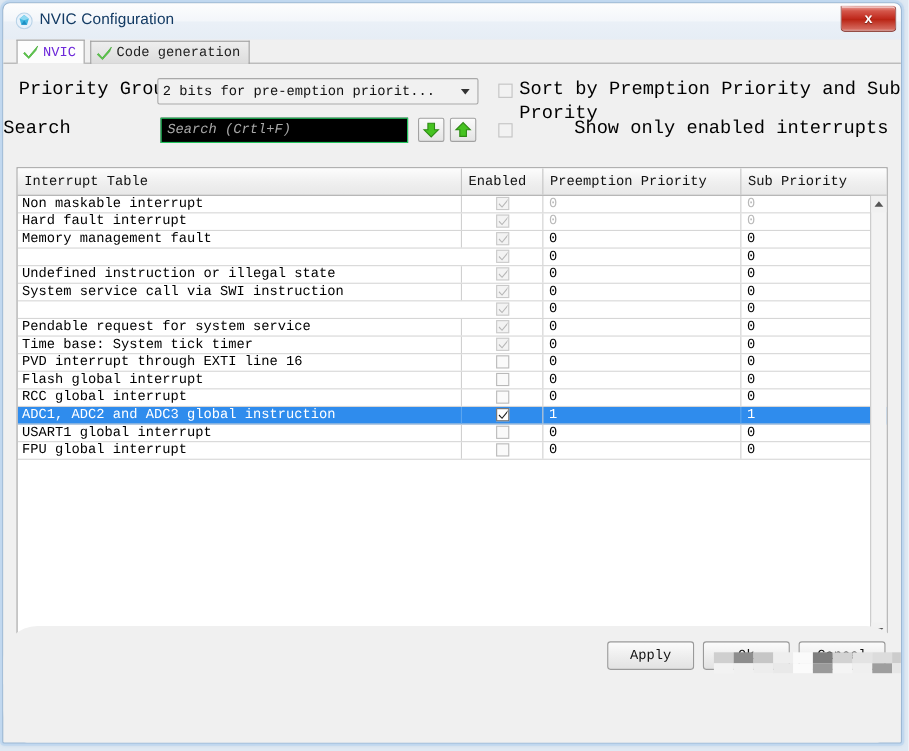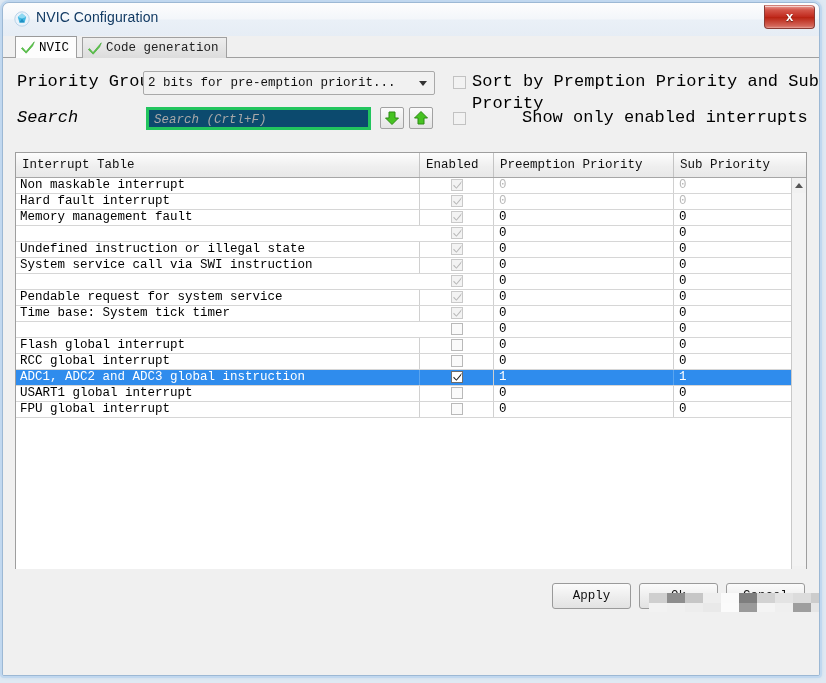--- a/index.html
+++ b/index.html
@@ -56,21 +56,21 @@
     position:absolute;left:0;bottom:0;width:100%;height:1px;background:#a0a0a0;
   }
   .tab{
     position:absolute;bottom:0;height:21px;box-sizing:border-box;
     border:1px solid #a0a0a0;border-bottom:none;
     padding:0 7px 0 5px;
     display:flex;align-items:center;gap:3px;
     font-size:12.5px;cursor:pointer;
   }
   .tab.active{
-    background:#fdfdfd;z-index:3;height:22px;color:#000000;
+    background:#fdfdfd;z-index:3;height:22px;color:#6d28d9;
     border-top-color:#9a9a9a;
   }
   .tab.inactive{
     background:linear-gradient(to bottom,#eeeeee,#dcdcdc);
     color:#222;z-index:2;
   }
   .tab .tlabel{font-family:"Liberation Mono",monospace;}
   .chk-green{width:15px;height:13px;display:inline-block;flex:none;}
 
   
@@ -91,21 +91,21 @@
     color:#111;line-height:22px;padding-left:4px;
     cursor:pointer;white-space:nowrap;overflow:hidden;
   }
   .combo .arr{
     position:absolute;right:7px;top:9px;width:0;height:0;
     border-left:4px solid transparent;border-right:4px solid transparent;
     border-top:5px solid #333;
   }
   .txtfield{
     position:absolute;box-sizing:border-box;
-    background:#0c4a6e;border:3px solid #22c55e;
+    background:#000000;border:1px solid #22c55e;
     font-family:"Liberation Mono",monospace;font-size:12.5px;
     line-height:22px;padding-left:5px;color:#000;
   }
   .txtfield .ph{color:#a8a8a8;font-style:italic;}
   .arrowbtn{
     position:absolute;width:24px;height:22px;box-sizing:border-box;
     background:linear-gradient(to bottom,#fbfbfb,#e4e4e4);
     border:1px solid #a2a2a2;border-radius:2px;cursor:pointer;
   }
   .cbx{
@@ -186,21 +186,21 @@
   .sbtri.u{top:5px;border-bottom:5px solid #555;}
   .sbtri.d{top:5px;border-top:5px solid #555;}
 
   
   .editrow{position:absolute;left:0;top:535px;width:816px;height:28px;}
   .sep{
     position:absolute;left:11px;top:565px;width:795px;height:0;
     border-top:1px solid #b6b6b6;
   }
   .footer{
-    position:absolute;left:0;top:566px;width:816px;height:108px;background:#f0f0f0;
+    position:absolute;left:0;top:566px;width:816px;height:108px;background:#f0f0f0;border-radius:31px;
   }
   .btn{
     position:absolute;box-sizing:border-box;height:26px;
     background:linear-gradient(to bottom,#fbfbfb,#ededed 55%,#e2e2e2);
     border:1px solid #9a9a9a;border-radius:3px;
     font-family:"Liberation Mono",monospace;font-size:12.5px;color:#111;
     text-align:center;line-height:24px;cursor:pointer;
   }
   .smallcombo{
     position:absolute;box-sizing:border-box;height:22px;width:32px;
@@ -259,21 +259,21 @@
 
   <div class="panel">
 
     <div class="lbl" style="left:14px;top:13px;">Priority Group</div>
     <div class="combo" style="left:140px;top:13px;width:292px;height:24px;line-height:22px;">2 bits for pre-emption priorit...
       <span class="arr"></span>
     </div>
     <div class="cbx dim" style="left:450px;top:18px;"></div>
     <div class="lbl" style="left:469px;top:13px;">Sort by Premption Priority and Sub Prority</div>
 
-    <div class="lbl" style="left:14px;top:49px;font-style:italic;">Search</div>
+    <div class="lbl" style="left:0;top:49px;">Search</div>
     <div class="txtfield" style="left:143px;top:49px;width:225px;height:23px;line-height:21px;">
       <span class="ph">Search (Crtl+F)</span>
     </div>
     <div class="arrowbtn" style="left:377px;top:49px;">
       <svg width="22" height="20" viewBox="0 0 22 20">
         <path d="M8 4 h6 v6 h3.5 L11 16.5 L4.5 10 H8 Z" fill="#46c321" stroke="#2d8a14" stroke-width="1"></path>
       </svg>
     </div>
     <div class="arrowbtn" style="left:406px;top:49px;">
       <svg width="22" height="20" viewBox="0 0 22 20">
@@ -392,20 +392,21 @@
               <div class="rowcbx locked">
                 <svg class="tick" viewBox="0 0 11 11">
                   <path d="M1 5.2 L3.7 8.2 L9.8 0.8 L8.6 4.0 L3.8 9.7 L0.2 6.2 Z" fill="#b7b7b7"></path>
                 </svg>
               </div>
             </div>
             <div class="c-pre">0</div>
             <div class="c-sub">0</div>
           </div>
           <div class="trow">
+            <div class="c-name">PVD interrupt through EXTI line 16</div>
             <div class="c-en">
               <div class="rowcbx"></div>
             </div>
             <div class="c-pre">0</div>
             <div class="c-sub">0</div>
           </div>
           <div class="trow">
             <div class="c-name">Flash global interrupt</div>
             <div class="c-en">
               <div class="rowcbx"></div>

